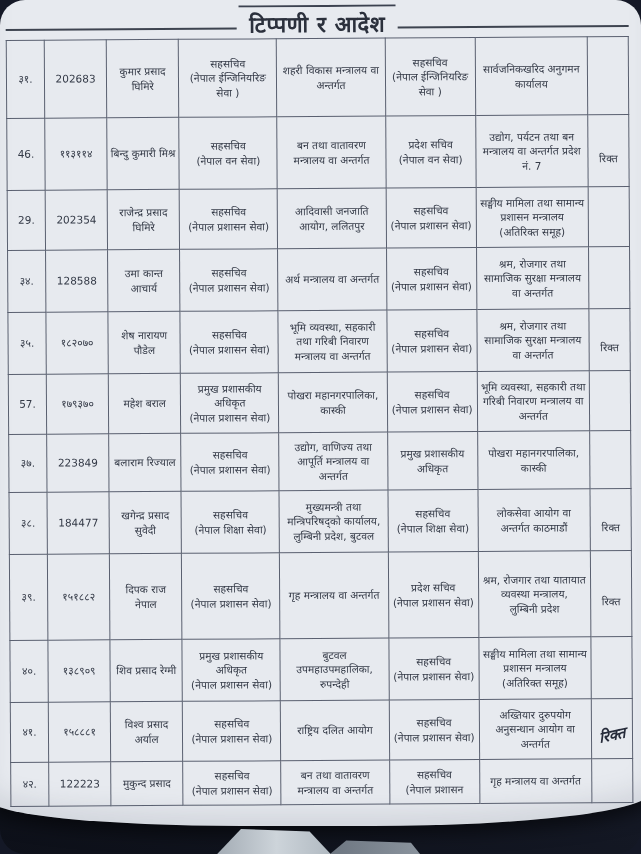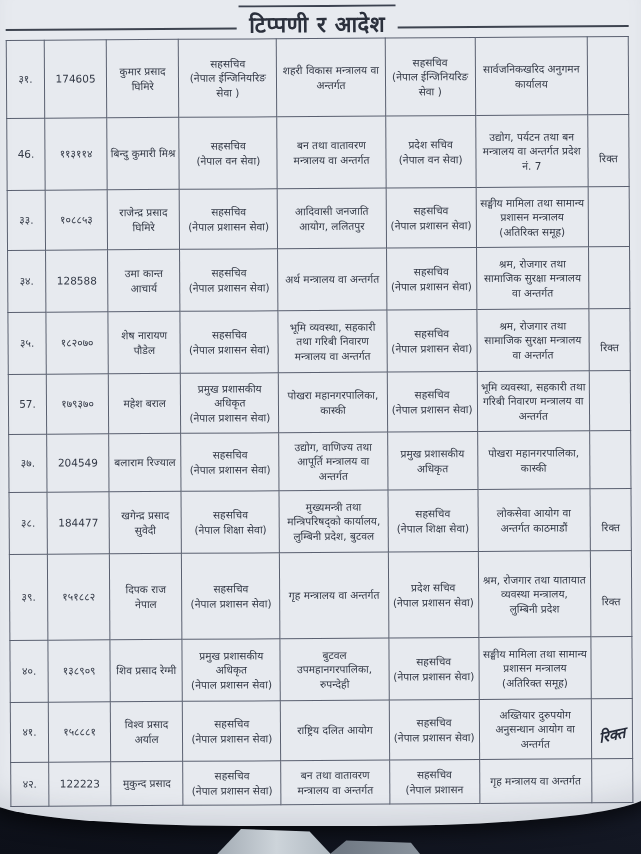--- a/index.html
+++ b/index.html
@@ -7,21 +7,21 @@
     --desk:#141826; --handwriting:#262b3a; --title-ink:#2b303c;
   }
   *{box-sizing:border-box;}
   html,body{margin:0;padding:0;}
   body{
     width:641px;height:854px;overflow:hidden;
     background:var(--desk);
     font-family:"DejaVu Sans","Liberation Sans",sans-serif;
   }
   .scene{position:relative;width:641px;height:854px;overflow:hidden;
-    background:linear-gradient(200deg,#10141f 0%,#1a1f2e 55%,#0d1019 100%);}
+    background:linear-gradient(200deg,#10141f 0%,#1a1f2e 55%,#0d1019 100%);border-radius:25px;}
   
   .paper{
     position:absolute;top:-8px;left:-10px;width:661px;height:834px;
     background:linear-gradient(180deg,#eef0f3 0%,#e8ebf0 45%,#e2e6ec 80%,#d9deе5 100%);
     background-color:var(--paper);
     border-radius:0 0 42% 38% / 0 0 34px 26px;
     box-shadow:0 8px 18px rgba(0,0,0,.55), inset 0 -14px 22px rgba(120,128,142,.18);
   }
   .sheet-inner{
     position:relative;width:100%;height:100%;
@@ -95,21 +95,21 @@
             <col style="width:72px">
           <col style="width:98px">
             <col style="width:108px">
             <col style="width:90px">
           <col style="width:112px">
             <col style="width:41px">
         </colgroup>
         <tbody>
   <tr>
     <td>३१.</td>
-    <td>174605</td>
+    <td>202683</td>
     <td>कुमार प्रसाद घिमिरे</td>
     <td>सहसचिव
 (नेपाल ईन्जिनियरिङ सेवा )</td>
     <td>शहरी विकास मन्त्रालय वा अन्तर्गत</td>
     <td>सहसचिव
 (नेपाल ईन्जिनियरिङ सेवा )</td>
     <td>सार्वजनिकखरिद अनुगमन कार्यालय</td>
     <td>
       <span></span>
     </td>
@@ -124,22 +124,22 @@
     <td>बन तथा वातावरण मन्त्रालय वा अन्तर्गत</td>
     <td>प्रदेश सचिव
 (नेपाल वन सेवा)</td>
     <td>उद्योग, पर्यटन तथा बन मन्त्रालय वा अन्तर्गत प्रदेश नं. 7</td>
     <td>
       <span>रिक्त</span>
     </td>
   </tr>
 
   <tr>
-    <td>३३.</td>
-    <td>१०८८५३</td>
+    <td>29.</td>
+    <td>202354</td>
     <td>राजेन्द्र प्रसाद घिमिरे</td>
     <td>सहसचिव
 (नेपाल प्रशासन सेवा)</td>
     <td>आदिवासी जनजाति आयोग, ललितपुर</td>
     <td>सहसचिव
 (नेपाल प्रशासन सेवा)</td>
     <td>सङ्घीय मामिला तथा सामान्य प्रशासन मन्त्रालय (अतिरिक्त समूह)</td>
     <td>
       <span></span>
     </td>
@@ -185,21 +185,21 @@
     <td>सहसचिव
 (नेपाल प्रशासन सेवा)</td>
     <td>भूमि व्यवस्था, सहकारी तथा गरिबी निवारण मन्त्रालय वा अन्तर्गत</td>
     <td>
       <span></span>
     </td>
   </tr>
 
   <tr>
     <td>३७.</td>
-    <td>204549</td>
+    <td>223849</td>
     <td>बलाराम रिज्याल</td>
     <td>सहसचिव
 (नेपाल प्रशासन सेवा)</td>
     <td>उद्योग, वाणिज्य तथा आपूर्ति मन्त्रालय वा अन्तर्गत</td>
     <td>प्रमुख प्रशासकीय अधिकृत</td>
     <td>पोखरा महानगरपालिका, कास्की</td>
     <td>
       <span></span>
     </td>
   </tr>
@@ -234,21 +234,21 @@
       <span>रिक्त</span>
     </td>
   </tr>
 
   <tr>
     <td>४०.</td>
     <td>१३८९०९</td>
     <td>शिव प्रसाद रेग्मी</td>
     <td>प्रमुख प्रशासकीय अधिकृत
 (नेपाल प्रशासन सेवा)</td>
-    <td>बुटवल उपमहानगरपालिका, रुपन्देही</td>
+    <td>बुटवल उपमहाउपमहालिका, रुपन्देही</td>
     <td>सहसचिव
 (नेपाल प्रशासन सेवा)</td>
     <td>सङ्घीय मामिला तथा सामान्य प्रशासन मन्त्रालय (अतिरिक्त समूह)</td>
     <td>
       <span></span>
     </td>
   </tr>
 
   <tr>
     <td>४१.</td>

